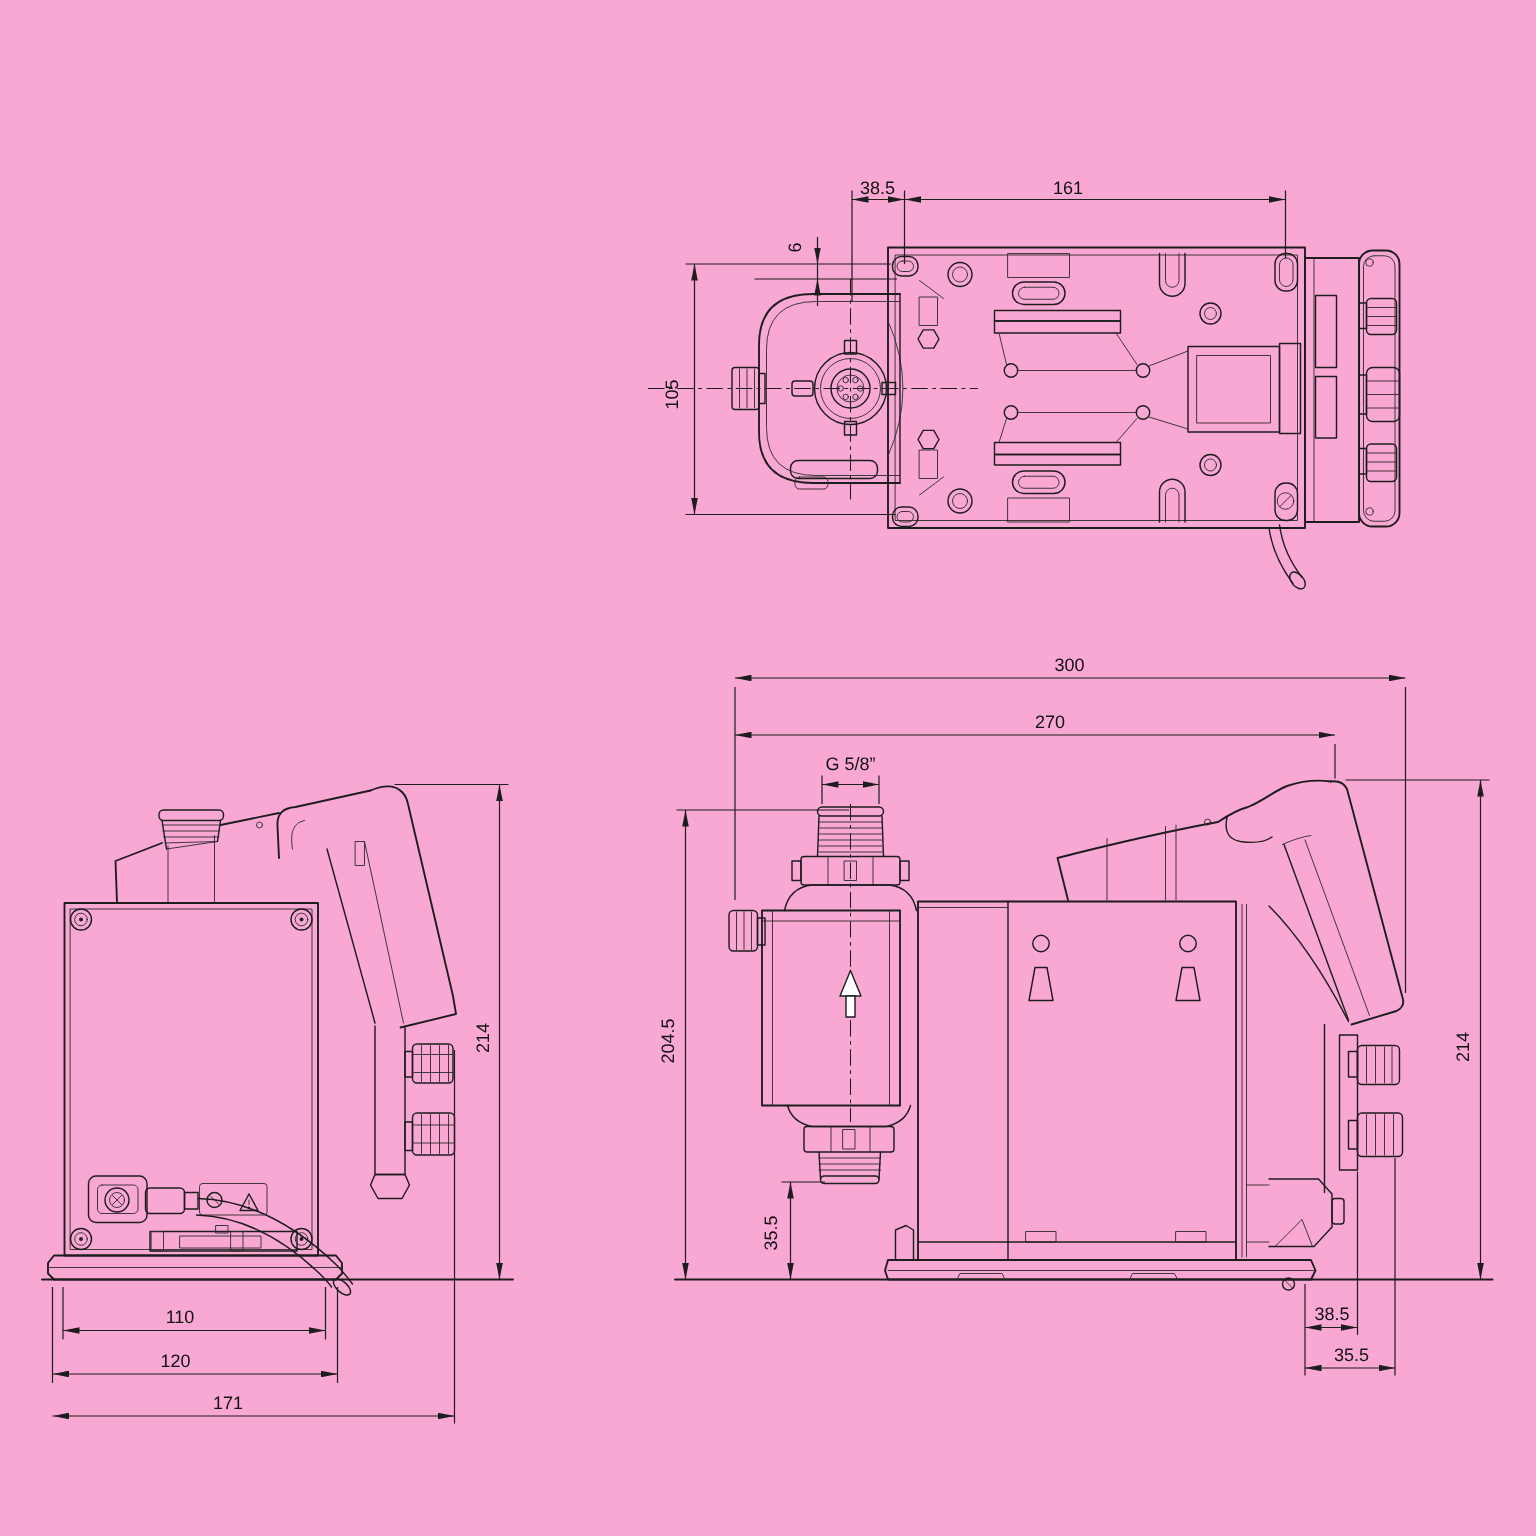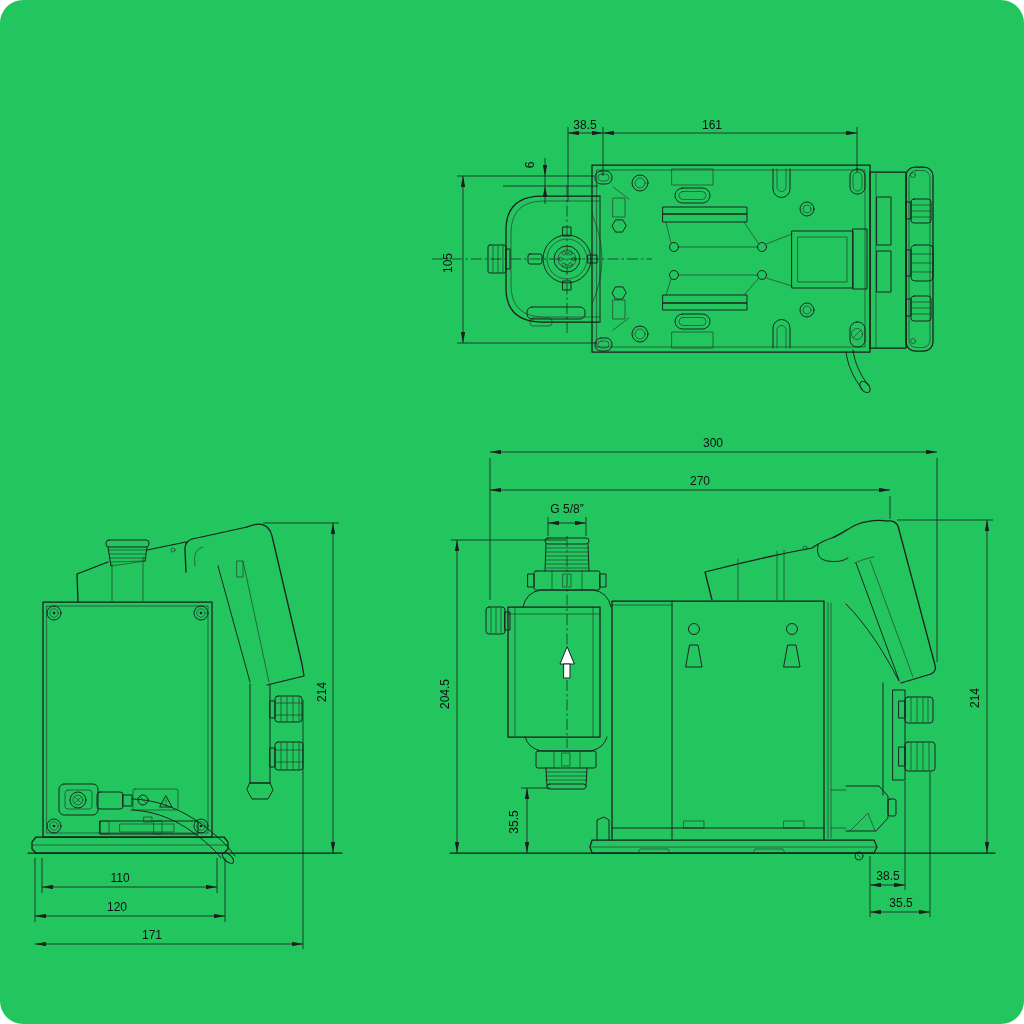--- a/index.html
+++ b/index.html
@@ -1,17 +1,17 @@
 <!DOCTYPE html>
 <html><head>
 <meta charset="utf-8">
 <style>
   html,body{margin:0;padding:0;background:#ffffff;}
-  .page{position:relative;width:1024px;height:1024px;background:#22c55e;overflow:hidden;
-        font-family:"Liberation Sans", sans-serif;border-radius:23px;}
+  .page{position:relative;width:1024px;height:1024px;background:#f9a8d4;overflow:hidden;
+        font-family:"Liberation Sans", sans-serif;}
   svg{display:block}
   
   .o{fill:none;stroke:#1d1d1d;stroke-width:1.25;stroke-linecap:round;stroke-linejoin:round}
   .m{fill:none;stroke:#1d1d1d;stroke-width:0.95;stroke-linecap:round;stroke-linejoin:round}
   .f{fill:none;stroke:#2a2a2a;stroke-width:0.6;stroke-linecap:round;stroke-linejoin:round}
   .dim{fill:none;stroke:#1d1d1d;stroke-width:0.8;stroke-linecap:butt}
   .cl{fill:none;stroke:#1d1d1d;stroke-width:0.7;stroke-dasharray:11 3 2.5 3}
   .wh{fill:#ffffff}
   text.dt{font-family:"Liberation Sans", sans-serif;font-size:12px;fill:#111111;text-anchor:middle}
 </style>

